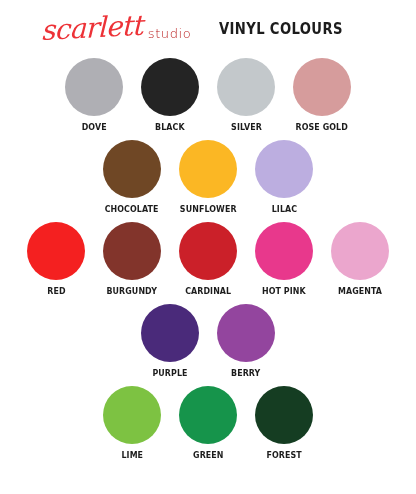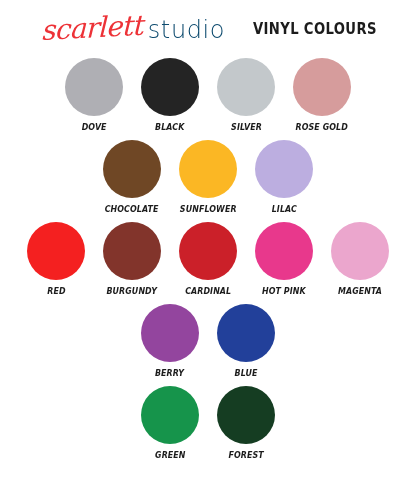--- a/index.html
+++ b/index.html
@@ -50,23 +50,23 @@
     transform: rotate(-3deg) skewX(-6deg);
     transform-origin: left bottom;
     display: inline-block;
     position: relative;
     top: 2px;
   }
 
   .brand-studio {
     font-family: "DejaVu Sans", sans-serif;
     font-weight: 300;
-    font-size: 24px;
+    font-size: 13px;
     letter-spacing: 0.6px;
-    color: #0c4a6e;
+    color: #b91c1c;
     margin-left: 4px;
     position: relative;
     top: 0px;
   }
 
   .doc-title {
     font-family: "DejaVu Sans", sans-serif;
     font-weight: 700;
     font-size: 15px;
     letter-spacing: 0.4px;
@@ -86,21 +86,20 @@
     display: flex;
     justify-content: center;
     margin-bottom: 7px;
   }
 
   .cell {
     width: 76px;
     display: flex;
     flex-direction: column;
     align-items: center;
-    font-style: italic;
   }
 
   .dot {
     width: 58px;
     height: 58px;
     border-radius: 50%;
     display: block;
   }
 
   .swatch-label {
@@ -184,30 +183,34 @@
         <span class="swatch-label">HOT PINK</span>
       </div>
       <div class="cell">
         <span class="dot" style="background-color: rgb(235, 166, 205);"></span>
         <span class="swatch-label">MAGENTA</span>
       </div>
     </div>
 
     <div class="row">
       <div class="cell">
+        <span class="dot" style="background-color: rgb(74, 42, 122);"></span>
+        <span class="swatch-label">PURPLE</span>
+      </div>
+      <div class="cell">
         <span class="dot" style="background-color: rgb(147, 69, 158);"></span>
         <span class="swatch-label">BERRY</span>
       </div>
-      <div class="cell">
-        <span class="dot" style="background-color: rgb(34, 64, 154);"></span>
-        <span class="swatch-label">BLUE</span>
-      </div>
-    </div>
-
-    <div class="row">
+    </div>
+
+    <div class="row">
+      <div class="cell">
+        <span class="dot" style="background-color: rgb(125, 194, 66);"></span>
+        <span class="swatch-label">LIME</span>
+      </div>
       <div class="cell">
         <span class="dot" style="background-color: rgb(22, 148, 75);"></span>
         <span class="swatch-label">GREEN</span>
       </div>
       <div class="cell">
         <span class="dot" style="background-color: rgb(21, 61, 34);"></span>
         <span class="swatch-label">FOREST</span>
       </div>
     </div>
 

